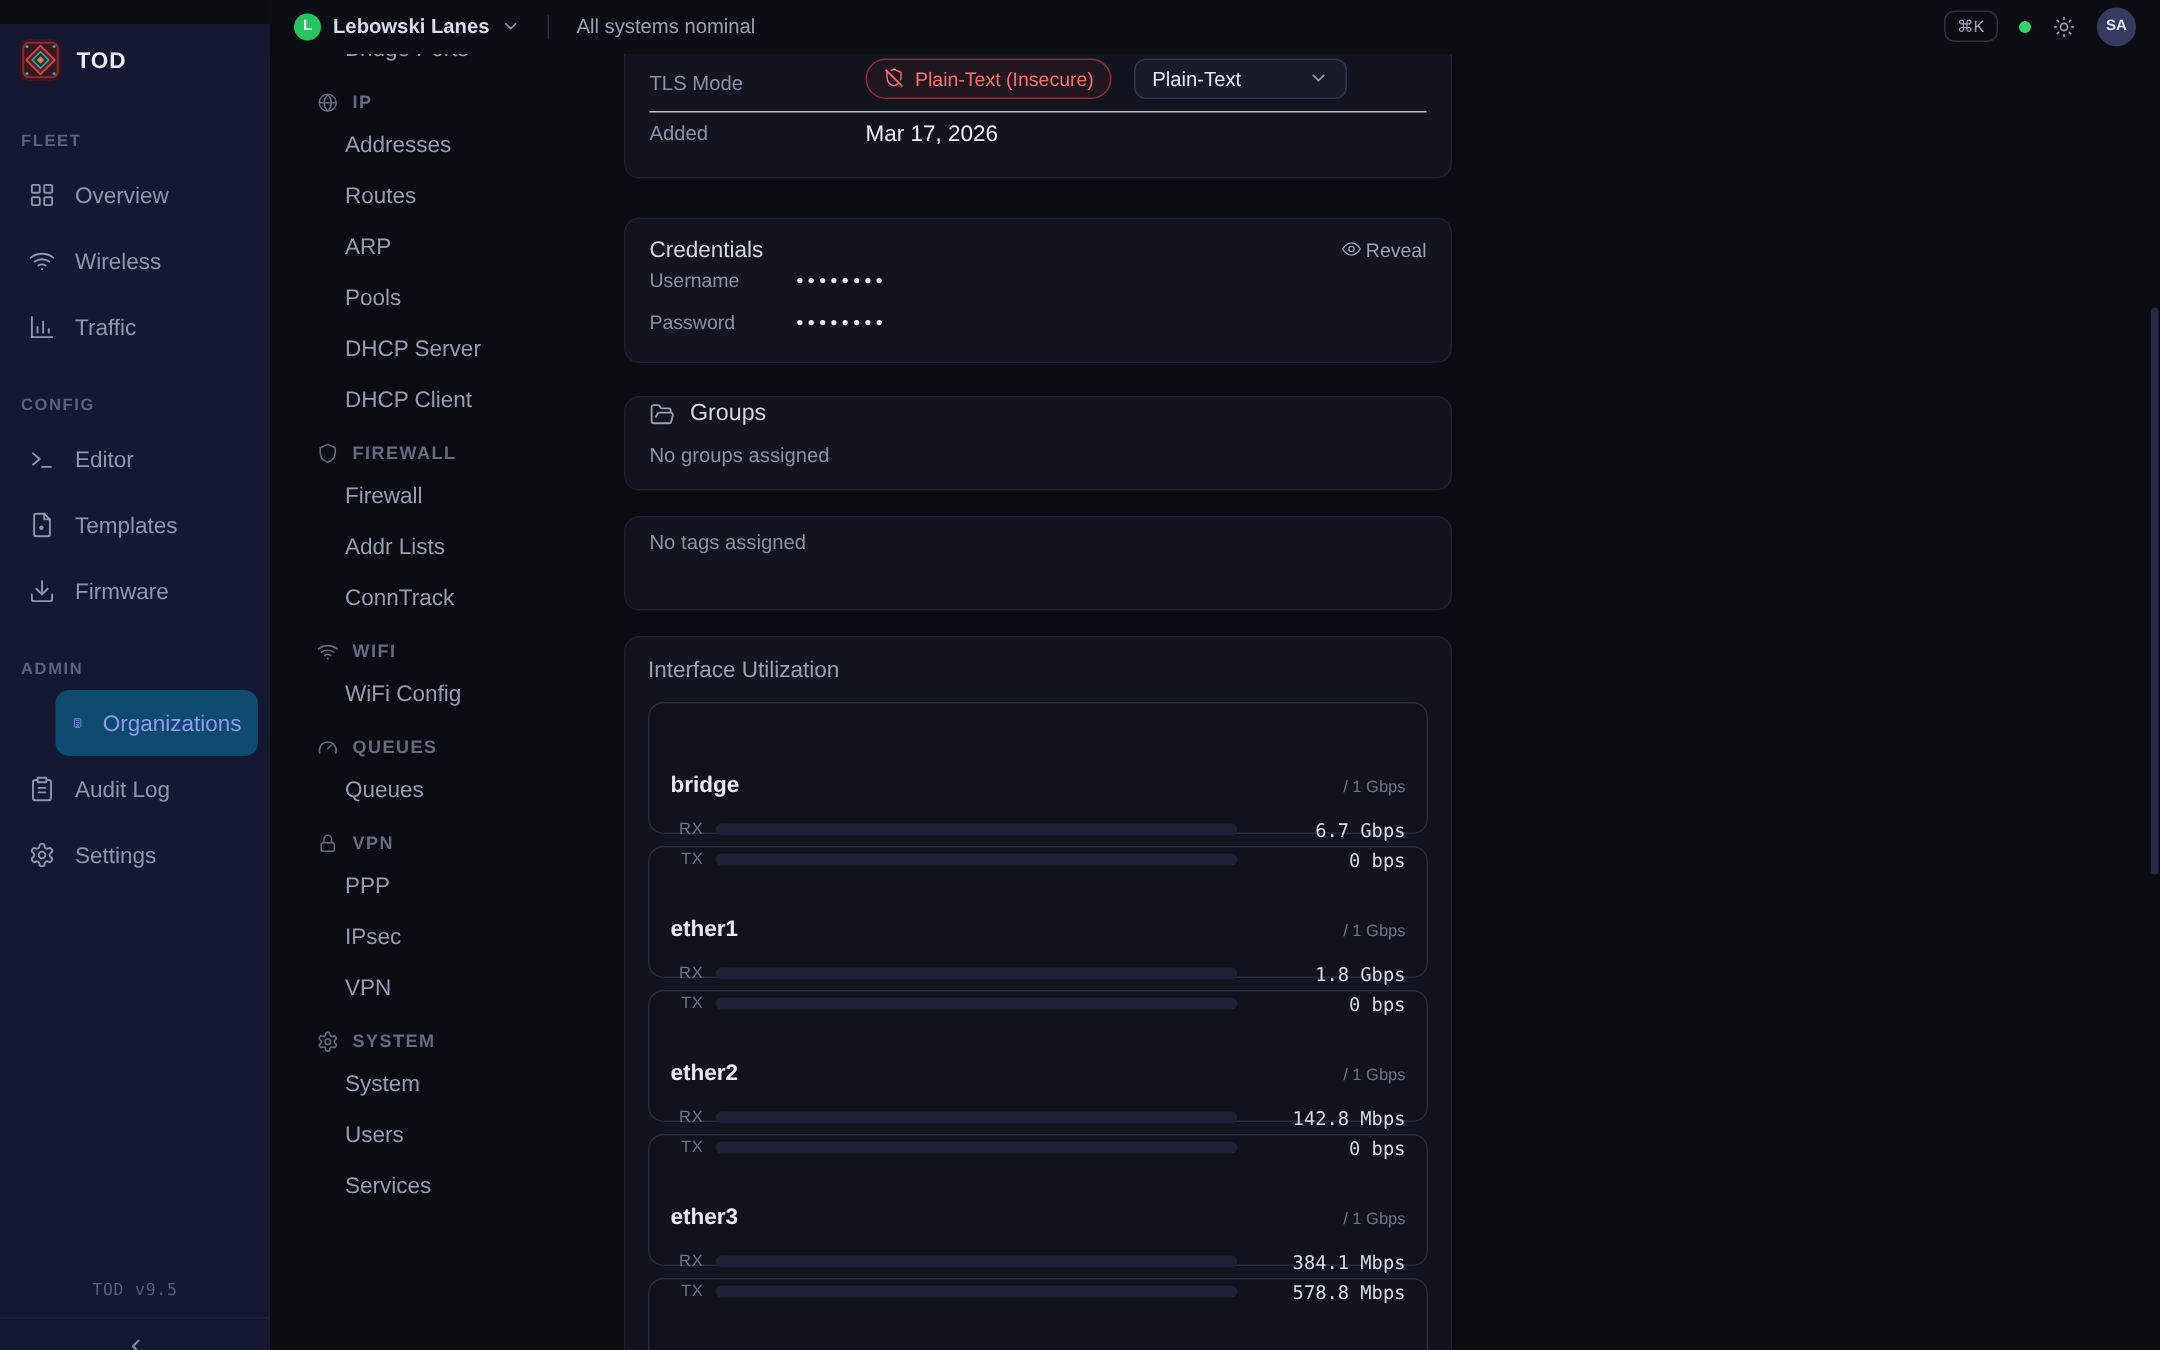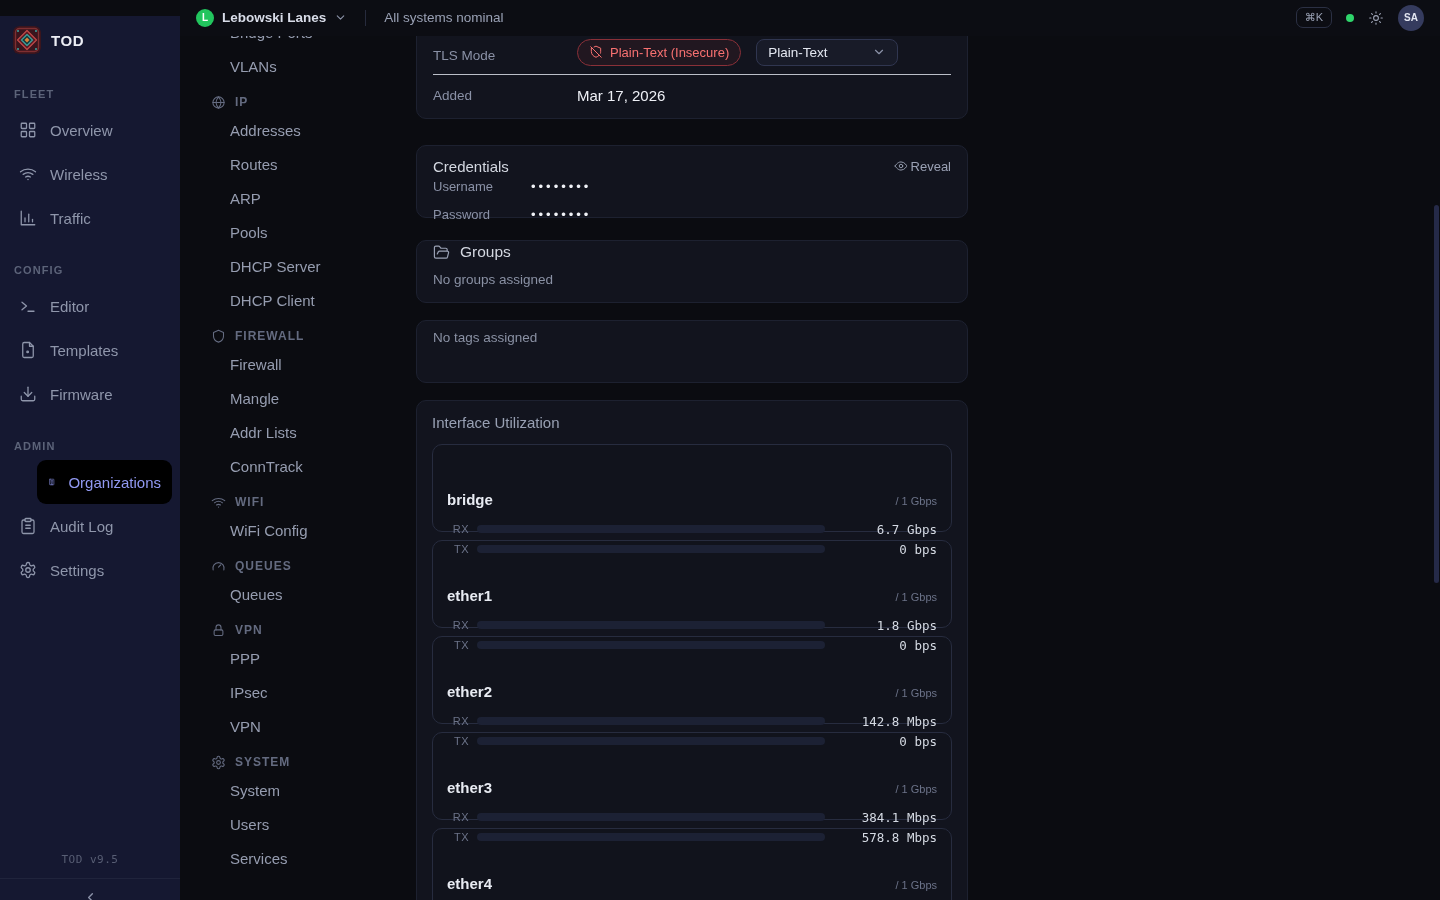--- a/index.html
+++ b/index.html
@@ -11,21 +11,21 @@
   
   .sidebar { position:absolute; left:0; top:16px; width:180px; height:900px; background:#151831; z-index:5; }
   .logo-row { display:flex; align-items:center; gap:10px; height:48px; padding:0 13px; }
   .logo-mark { width:28px; height:28px; border-radius:6px; }
   .logo-text { color:#eceef5; font-size:15px; font-weight:700; letter-spacing:.6px; }
   .side-section { margin-top:14px; }
   .side-label { padding:10px 14px 8px; font-size:11px; font-weight:600; letter-spacing:1.1px; color:#5c6379; }
   .side-item { display:flex; align-items:center; gap:13px; height:44px; margin:0 8px; padding:0 11px;
     border-radius:9px; color:#8f96ab; font-size:15px; cursor:pointer; }
   .side-item .ic { width:18px; height:18px; }
-  .side-item.active { background:#000000; color:#9199f2;margin-left:37px; }
+  .side-item.active { background:#0c4a6e; color:#9199f2;margin-left:37px; }
   .side-footer { position:absolute; left:0; right:0; bottom:0; }
   .version { text-align:center; padding:10px 0 12px; font-size:11px; color:#585e74; letter-spacing:.5px; }
   .collapse-row { border-top:1px solid #20243c; height:38px; display:flex; align-items:center; justify-content:center;
     color:#8b92a8; cursor:pointer; }
 
   
   .topbar { position:absolute; left:180px; right:0; top:0; height:36px; background:#0c0d13;
     border-bottom:1px solid #15182300; display:flex; align-items:center; justify-content:space-between; padding:0 16px; z-index:4; }
   .tb-left { display:flex; align-items:center; gap:10px; }
   .org-avatar { width:18px; height:18px; border-radius:50%; background:#22c55e; color:#fff; font-size:10px; font-weight:700;
@@ -47,36 +47,36 @@
   .sn-item { height:34px; display:flex; align-items:center; padding-left:50px; font-size:15px; color:#969db0; cursor:pointer; }
   .sn-item.after-header { margin-top:-6px; }
   .sn-header { height:34px; margin-top:2px; display:flex; align-items:center; gap:9px; padding-left:31px;
     font-size:12px; font-weight:600; letter-spacing:1px; color:#646b80; }
   .sn-header .ic { width:15px; height:15px; }
 
   
   .content { position:absolute; left:416px; top:36px; right:0; bottom:0; overflow:hidden; }
   .card { width:552px; background:#12141e; border:1px solid #1d2130; border-radius:10px; }
   .card-details { margin-top:-30px; padding:0 16px; }
-  .detail-row { display:flex; align-items:center; }
+  .detail-row { display:flex; align-items:flex-start; }
   .detail-row.tls { padding-top:32px; height:58px; align-items:center; }
   .detail-row.tls .detail-label { padding-top:6px; }
   .detail-label { width:144px; flex:0 0 144px; color:#8a91a6; font-size:13.5px; }
   .badge-insecure { display:inline-flex; align-items:center; gap:7px; padding:5px 11px; border-radius:999px;
     border:1px solid #8a3038; background:rgba(239,68,68,.07); color:#f87171; font-size:13px; cursor:pointer; }
   .badge-insecure .ic { width:14px; height:14px; }
   .tls-select { margin-left:15px; display:inline-flex; align-items:center; justify-content:space-between; width:142px;
     padding:5px 11px; border-radius:8px; border:1px solid #303650; background:#181b28; color:#e3e7f0; font-size:13.5px; cursor:pointer; }
   .tls-select .ic { width:14px; height:14px; color:#8b92a8; }
   .bright-divider { height:1px; background:#d9dde6; opacity:.85; margin-top:9px; }
   .detail-row.added { margin-top:6px; height:28px; padding-bottom:0; }
   .added-value { color:#eef0f6; font-size:15px; font-weight:500; }
   .card-details { padding-bottom:9px; }
 
-  .card-cred { margin-top:26px; height:73px; padding:10px 16px 12px; }
+  .card-cred { margin-top:26px; height:97px; padding:10px 16px 12px; }
   .cred-head { display:flex; align-items:center; justify-content:space-between; height:20px; }
   .card-title { color:#d3d7e0; font-size:15px; font-weight:500; }
   .reveal-btn { display:inline-flex; align-items:center; gap:3px; color:#9aa1b4; font-size:13px; cursor:pointer; }
   .reveal-btn .ic { width:14px; height:14px; }
   .cred-row { display:flex; align-items:center; height:20px; }
   .cred-row.u { }
   .cred-row.p { margin-top:8px; }
   .cred-label { width:98px; flex:0 0 98px; color:#8a91a6; font-size:13px; }
   .cred-mask { color:#f0f2f7; font-size:13px; letter-spacing:3px; }
 
@@ -236,21 +236,20 @@
         <circle cx="12" cy="12" r="3.6"></circle>
         <path d="M12 2.5v2M12 19.5v2M2.5 12h2M19.5 12h2M5.3 5.3l1.4 1.4M17.3 17.3l1.4 1.4M18.7 5.3l-1.4 1.4M6.7 17.3l-1.4 1.4"></path>
       </svg>
     <span class="user-avatar">SA</span>
   </div>
 </header>
 
 <nav class="subnav">
   <div class="subnav-list">
     <div class="sn-item">Bridge Ports</div>
-    <div class="sn-item">VLANs</div>
     <div class="sn-header">
       <svg class="ic" viewBox="0 0 24 24">
           <circle cx="12" cy="12" r="9"></circle>
           <path d="M3 12h18"></path>
           <path d="M12 3a15.3 15.3 0 0 1 4 9 15.3 15.3 0 0 1-4 9 15.3 15.3 0 0 1-4-9 15.3 15.3 0 0 1 4-9z"></path>
         </svg>
       <span>IP</span>
     </div>
     <div class="sn-item after-header">Addresses</div>
     <div class="sn-item">Routes</div>
@@ -258,21 +257,20 @@
     <div class="sn-item">Pools</div>
     <div class="sn-item">DHCP Server</div>
     <div class="sn-item">DHCP Client</div>
     <div class="sn-header">
       <svg class="ic" viewBox="0 0 24 24">
           <path d="M12 2l8 3.5V11c0 5-3.4 8.6-8 10-4.6-1.4-8-5-8-10V5.5z"></path>
         </svg>
       <span>FIREWALL</span>
     </div>
     <div class="sn-item after-header">Firewall</div>
-    <div class="sn-item">Mangle</div>
     <div class="sn-item">Addr Lists</div>
     <div class="sn-item">ConnTrack</div>
     <div class="sn-header">
       <svg class="ic" viewBox="0 0 24 24">
           <path d="M2 9a16 16 0 0 1 20 0"></path>
           <path d="M5.5 12.5a11 11 0 0 1 13 0"></path>
           <path d="M8.8 16a6 6 0 0 1 6.4 0"></path>
           <circle cx="12" cy="19.3" r="1" fill="currentColor" stroke="none"></circle>
         </svg>
       <span>WIFI</span>

